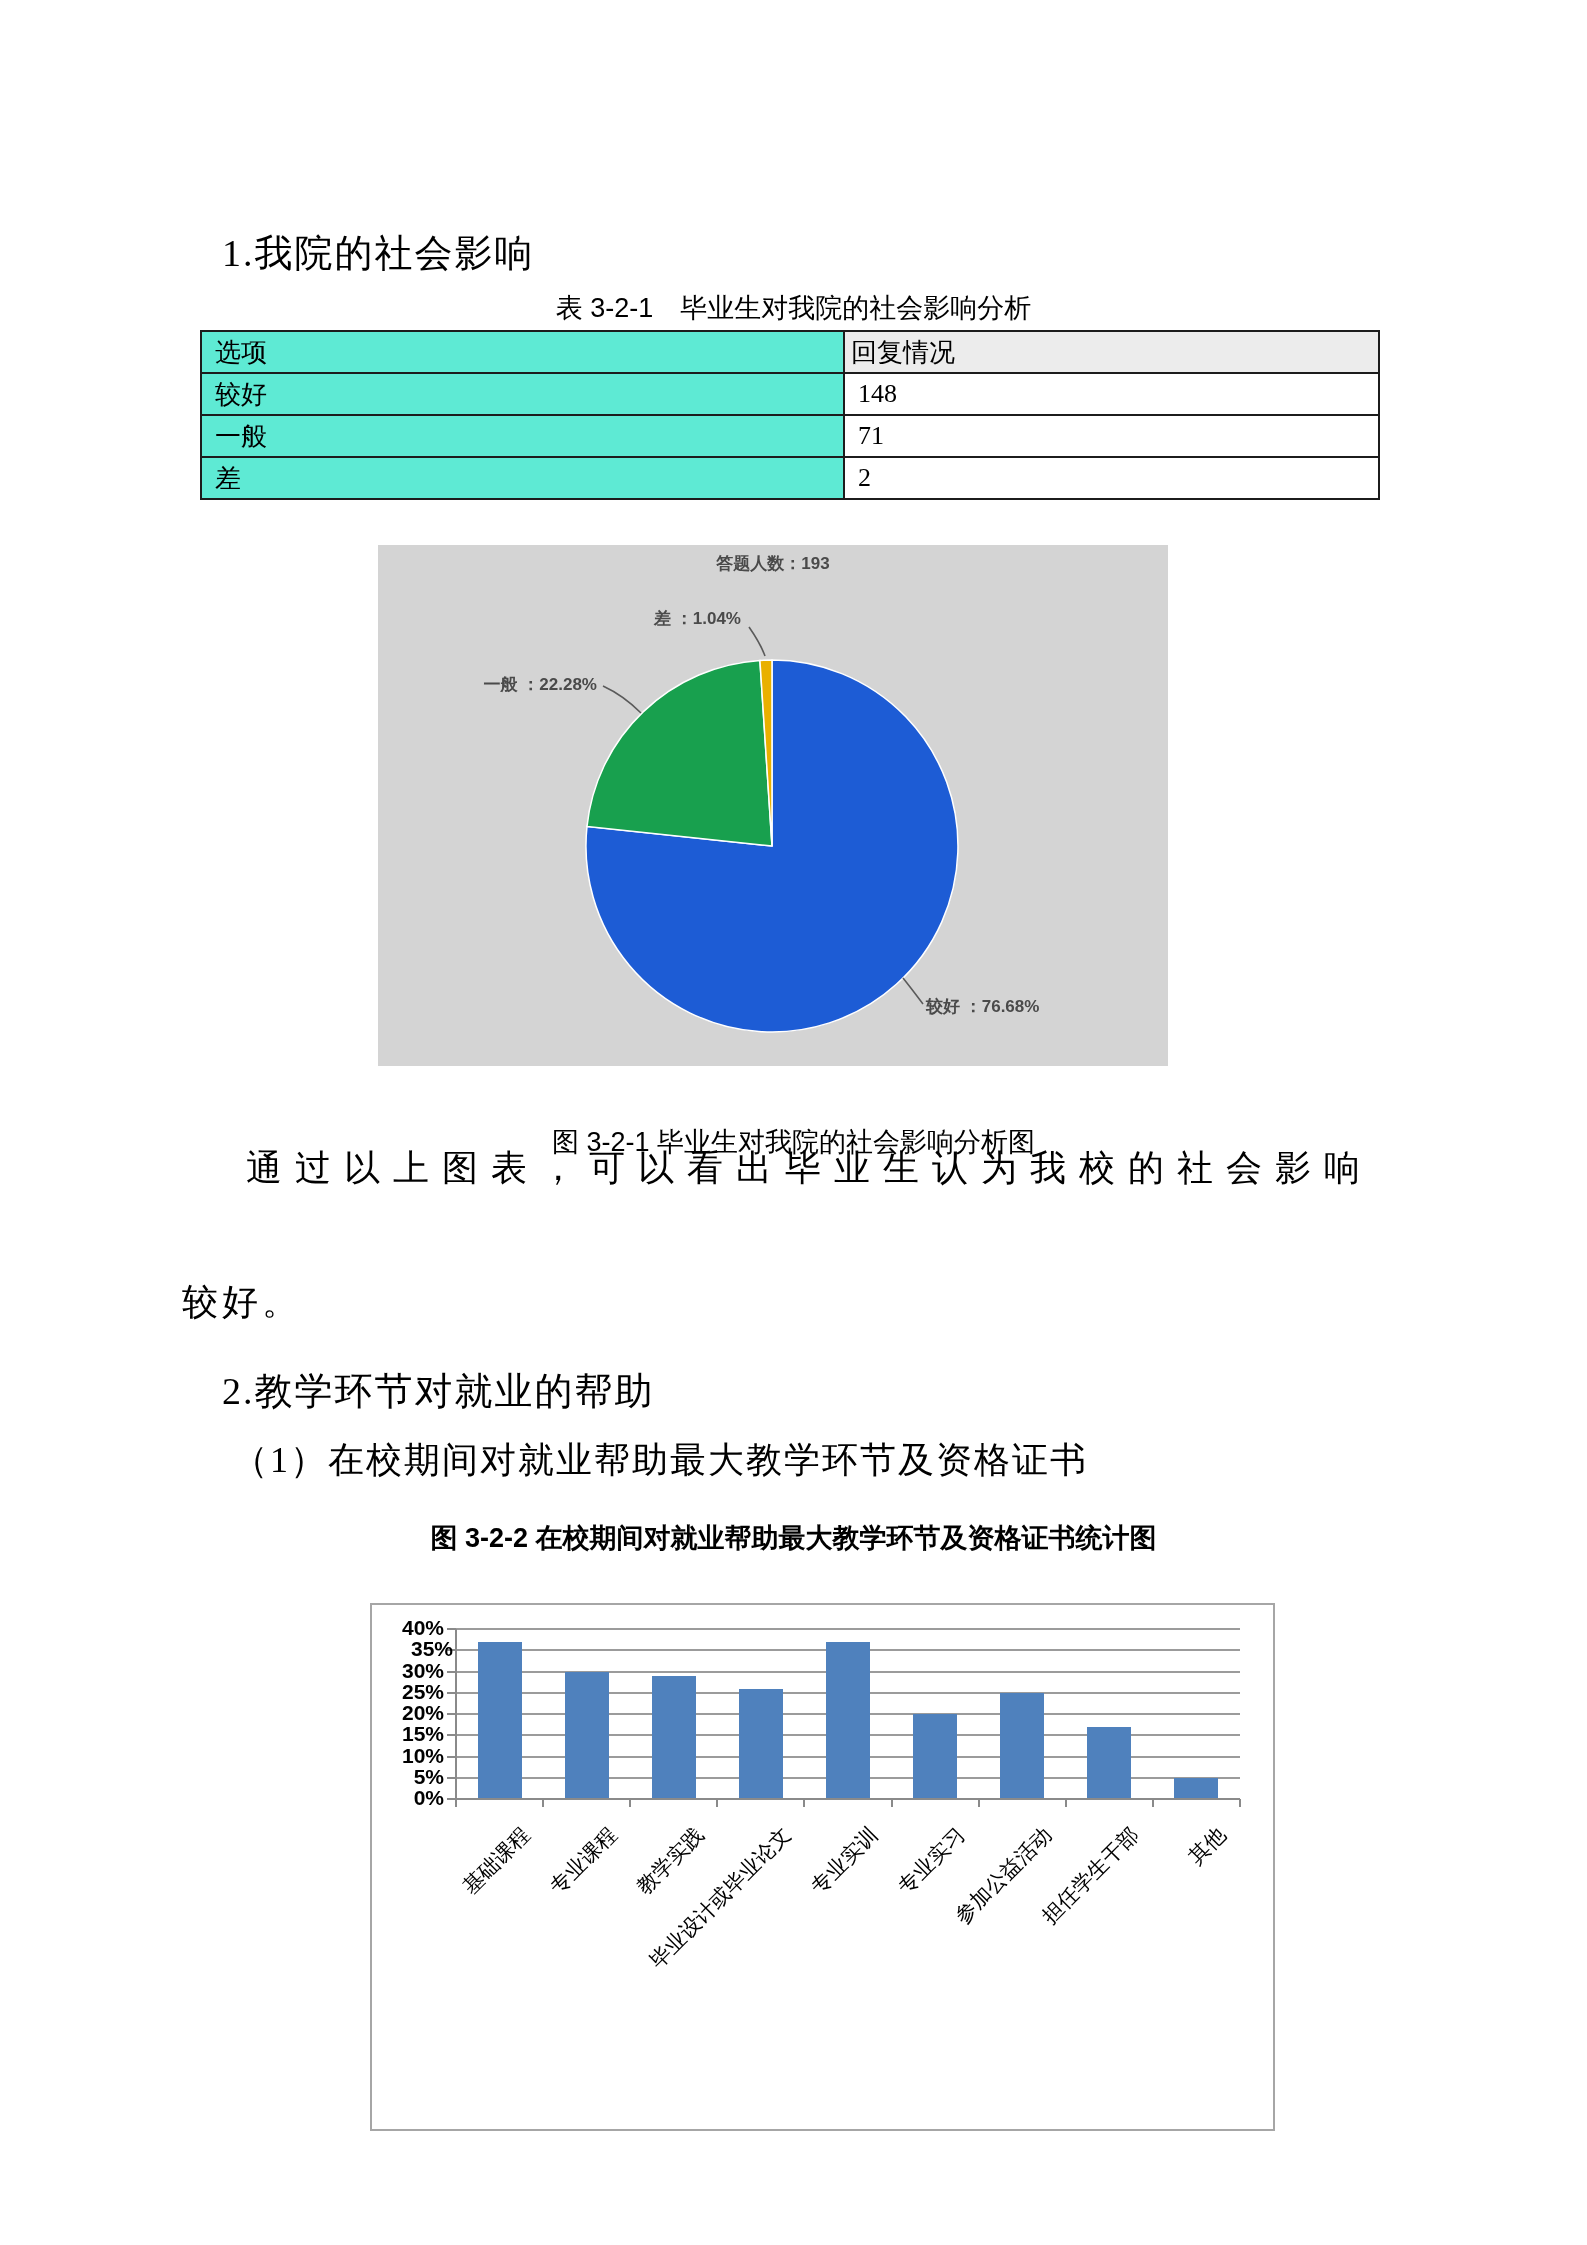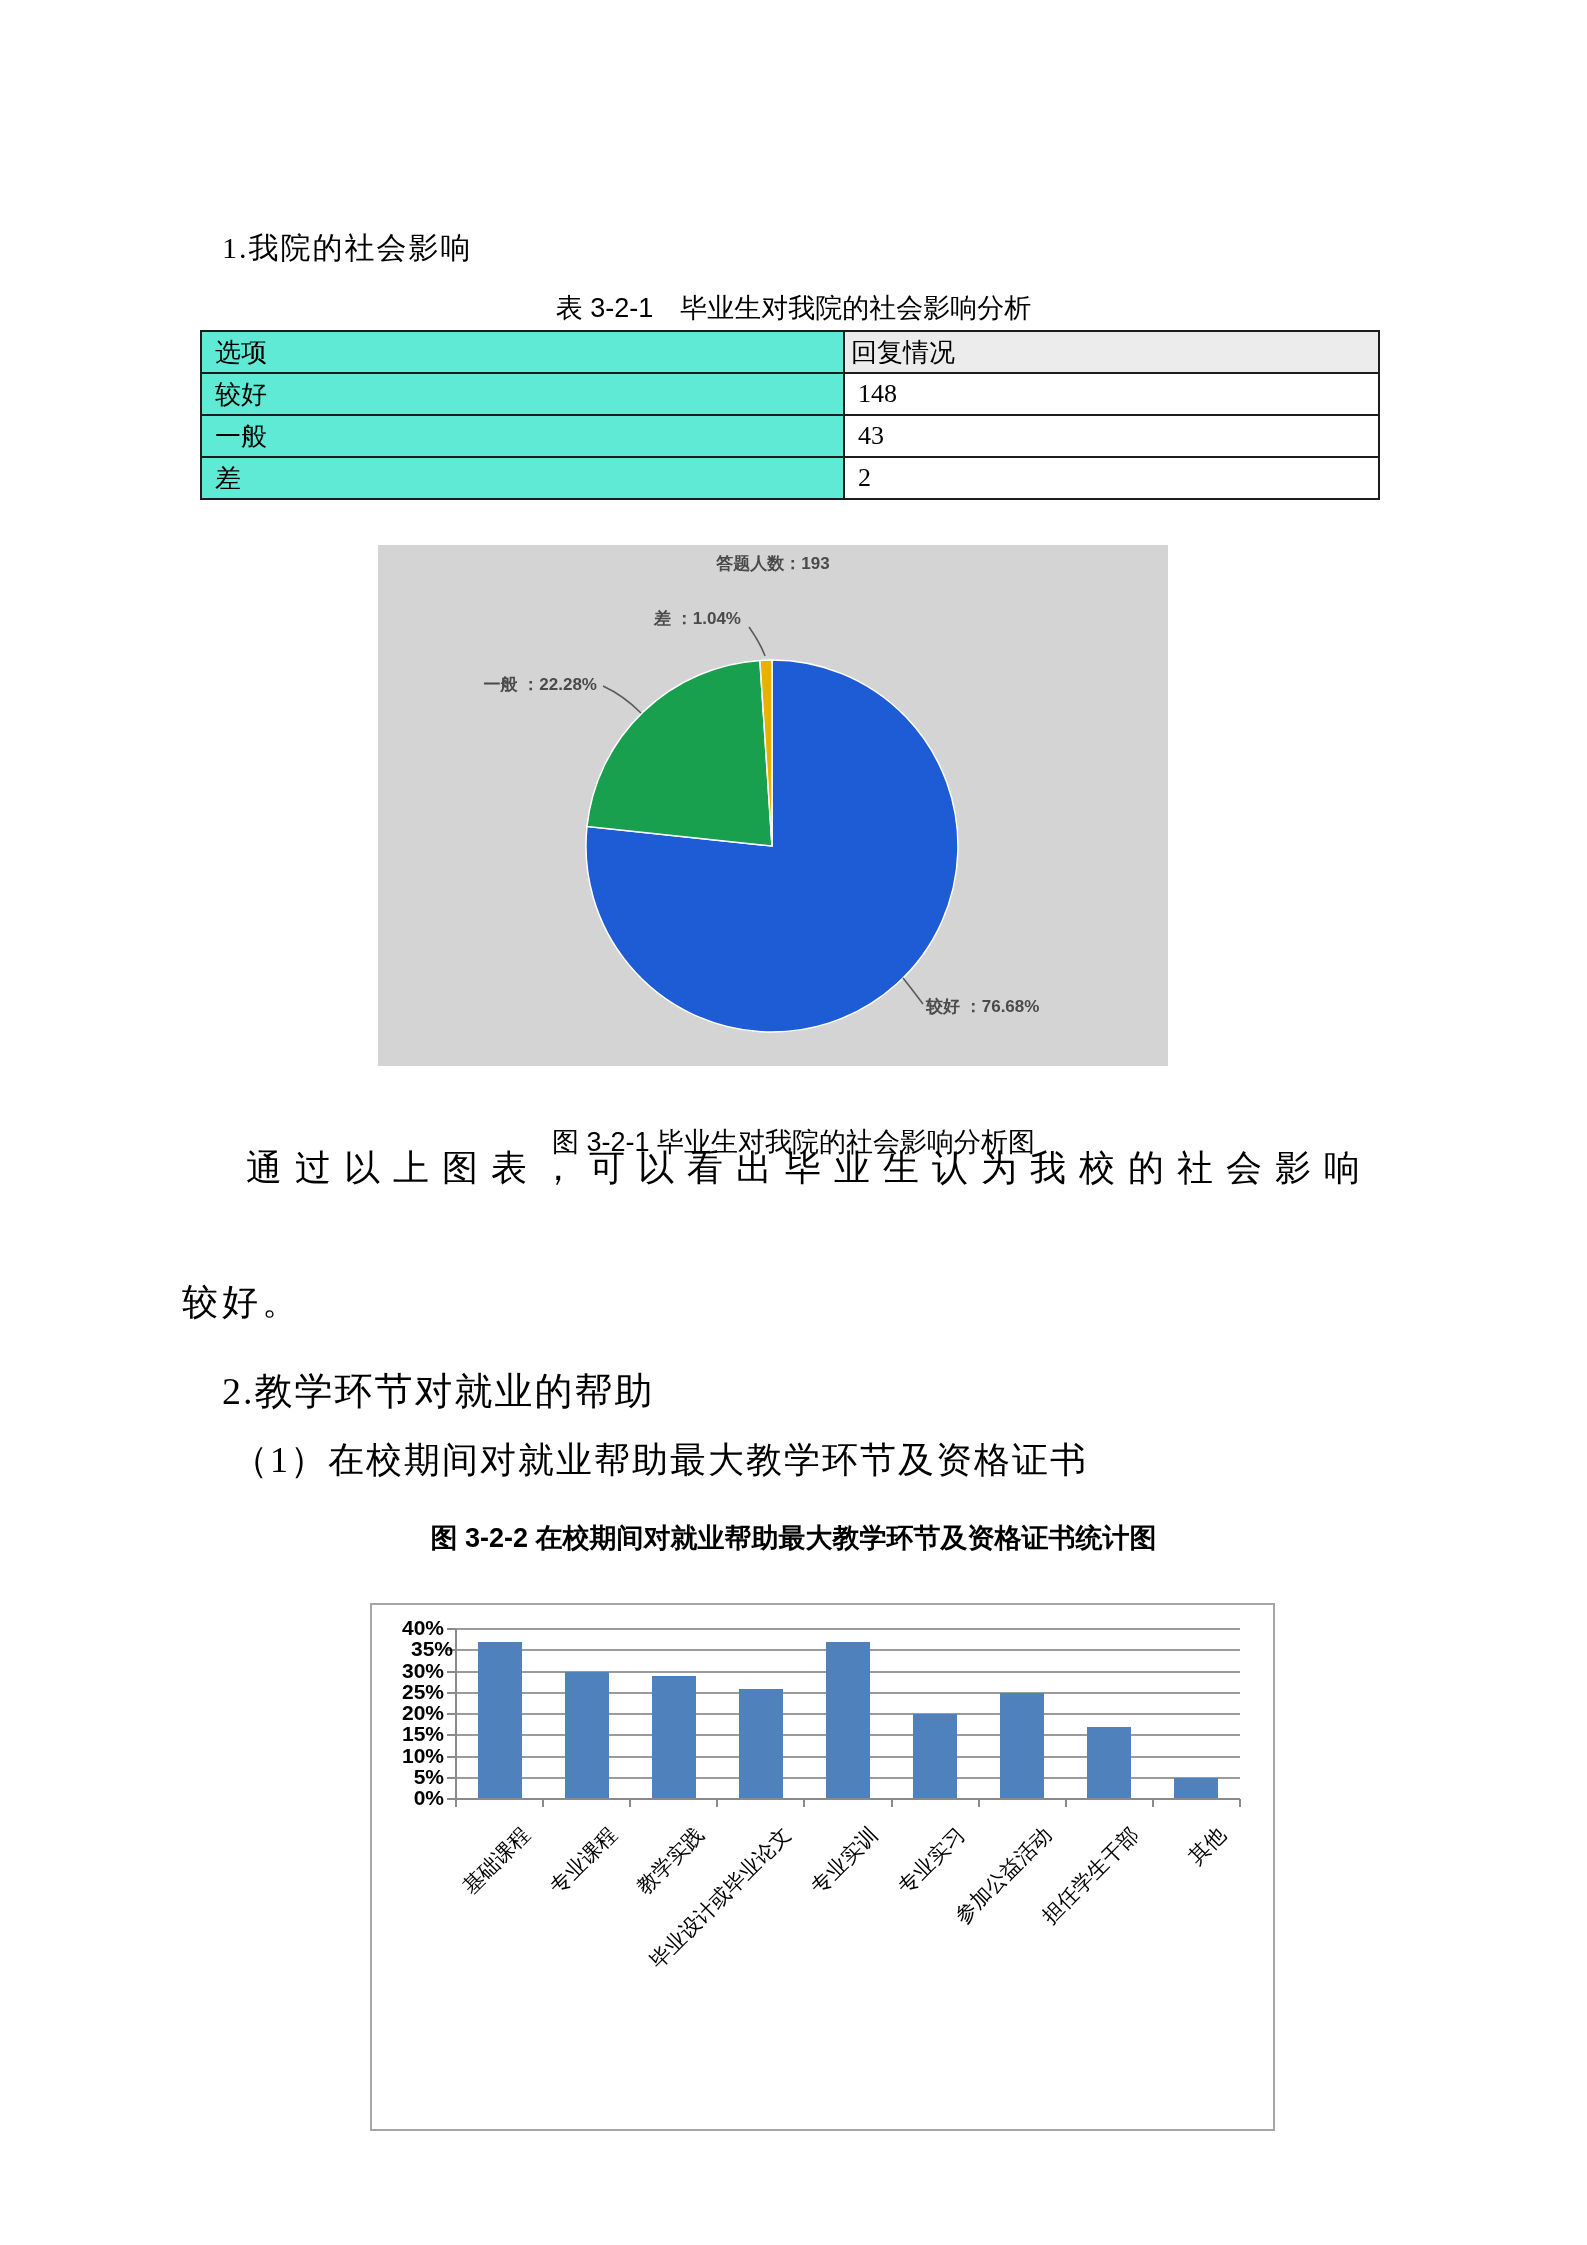--- a/index.html
+++ b/index.html
@@ -7,21 +7,21 @@
     position:relative;
     width:1587px;height:2245px;
     background:#ffffff;
     overflow:hidden;
     font-family:"Liberation Sans","DejaVu Sans",sans-serif;
     color:#000;
   }
   
   .kai{font-family:"Liberation Serif","DejaVu Serif",serif;}
 
-  .h1{position:absolute;left:222px;top:228px;font-size:30px;letter-spacing:2px;}
+  .h1{position:absolute;left:222px;top:228px;font-size:38px;letter-spacing:2px;}
   .tbl-title{position:absolute;left:0;top:290px;width:100%;text-align:center;font-size:27px;}
 
   table.data-table{
     position:absolute;left:200px;top:330px;width:1180px;
     border-collapse:collapse;table-layout:fixed;
     font-size:26px;
   }
   table.data-table th,table.data-table td{
     border:2px solid #1c1c1c;
     height:40px;padding:0 0 0 13px;
@@ -95,21 +95,21 @@
         <th class="c2">回复情况</th>
       </tr>
     </thead>
     <tbody id="table-body">
         <tr>
           <td class="c1">较好</td>
           <td class="c2">148</td>
         </tr>
         <tr>
           <td class="c1">一般</td>
-          <td class="c2">43</td>
+          <td class="c2">71</td>
         </tr>
         <tr>
           <td class="c1">差</td>
           <td class="c2">2</td>
         </tr>
       </tbody>
   </table>
 
   <div class="pie-box">
     <svg id="pie-svg" width="790" height="521" viewBox="0 0 790 521">

